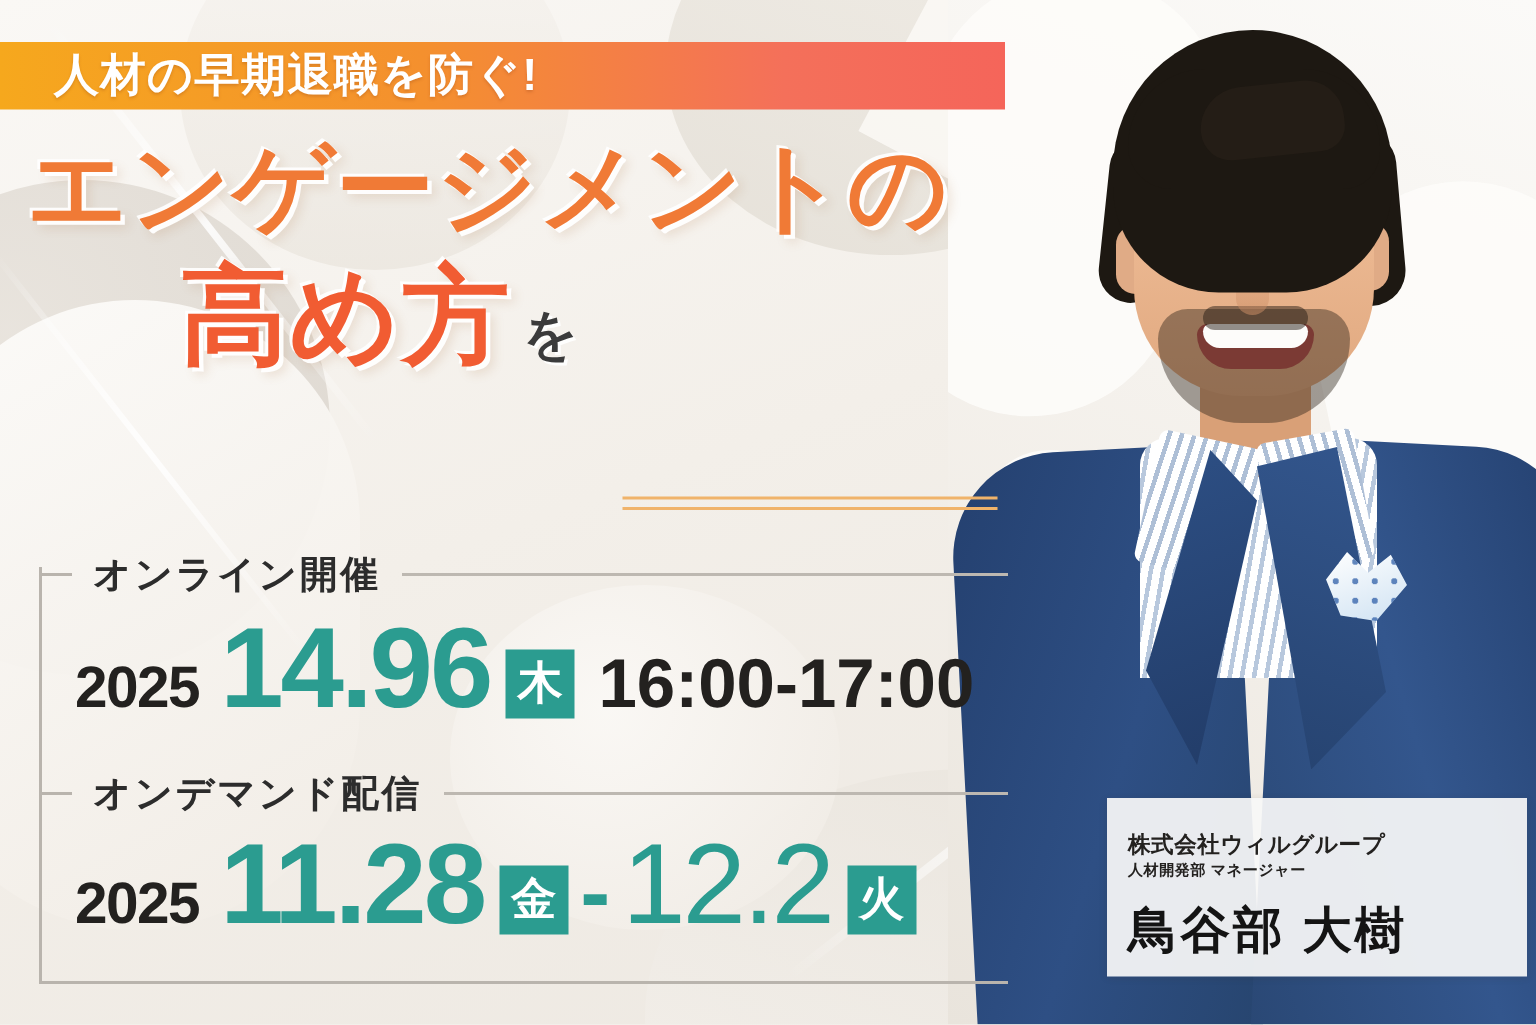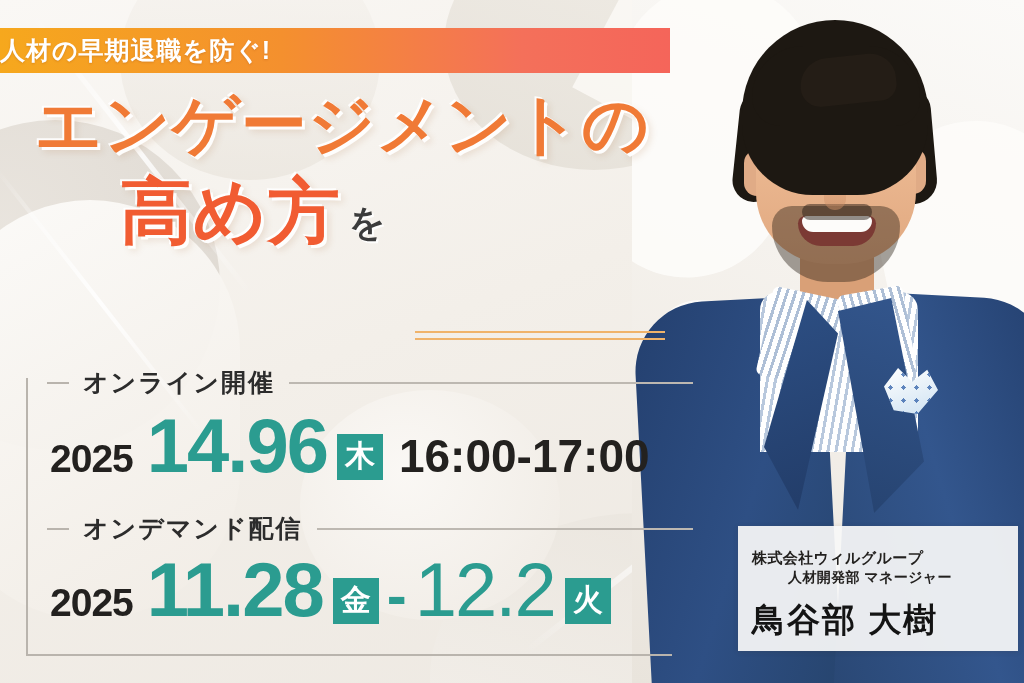--- a/index.html
+++ b/index.html
@@ -115,34 +115,34 @@
     opacity:.75;
     clip-path:polygon(0 40%,26% 0,52% 30%,80% 4%,100% 48%,62% 100%,18% 92%);}
 
   
   #ribbon{
     position:absolute;left:0;top:28px;width:670px;height:45px;
     background:linear-gradient(90deg,#f6a81d 0%,#f4902e 42%,#f4705a 78%,#f5655a 100%);
     display:flex;align-items:center;
   }
   #ribbon .txt{
-    color:#ffffff;font-size:25px;font-weight:700;letter-spacing:1px;
-    white-space:nowrap;
+    color:#ffffff;font-size:30px;font-weight:700;letter-spacing:1px;
+    margin-left:36px;white-space:nowrap;
     text-shadow:0 1px 2px rgba(140,60,20,.25);
   }
 
   
   #headline{position:absolute;left:0;top:84px;width:700px;}
   .hl1{
     margin-left:24px;color:#ef7f3e;font-size:35px;font-weight:900;
     letter-spacing:2px;line-height:1.25;white-space:nowrap;
     text-shadow:2px 2px 0 #ffffff,-1px -1px 0 #ffffff;
   }
   .hl2{
-    margin-left:35px;margin-top:6px;color:#f07a36;font-size:66px;font-weight:900;
+    margin-left:18px;margin-top:6px;color:#f07a36;font-size:66px;font-weight:900;
     letter-spacing:1px;line-height:1.05;white-space:nowrap;
     text-shadow:3px 3px 0 rgba(255,255,255,.95),-2px -2px 0 rgba(255,255,255,.9),
                 5px 5px 7px rgba(170,110,60,.18);
   }
   .hl3{
     margin-left:120px;margin-top:4px;display:flex;align-items:flex-end;
     white-space:nowrap;
   }
   .hl3 .big{
     color:#f15c32;font-size:72px;font-weight:900;line-height:1;letter-spacing:1px;
@@ -160,21 +160,21 @@
     line-height:1;letter-spacing:1px;
     text-shadow:2px 2px 0 rgba(255,255,255,.9),-1px -1px 0 rgba(255,255,255,.85);
   }
   #hl-underline{
     position:absolute;left:415px;top:331px;width:250px;height:9px;
   }
   #hl-underline i{display:block;height:2px;background:#f0b36a;}
   #hl-underline i:last-child{margin-top:5px;}
 
   
-  #schedule{position:absolute;left:26px;top:378px;width:646px;height:278px;padding-left:21px;}
+  #schedule{position:absolute;left:26px;top:378px;width:646px;height:278px;}
   .frame-v{position:absolute;left:0;top:0;width:2px;height:278px;background:#b9b4ad;}
   .frame-b{position:absolute;left:0;bottom:0;width:646px;height:2px;background:#b9b4ad;}
   .lbl-row{position:absolute;display:flex;align-items:center;width:646px;}
   .lbl-row .stub{width:22px;height:2px;background:#b9b4ad;flex:none;}
   .lbl-row .lbl{
     color:#2c2c2c;font-size:25px;font-weight:700;letter-spacing:2px;
     margin:0 14px;white-space:nowrap;
   }
   .lbl-row .rule{flex:1;height:2px;background:#bdb8b1;}
   .row-on{top:-12px;}
@@ -196,21 +196,21 @@
   .dash{color:#2b9c90;font-size:60px;font-weight:700;margin:0 8px;}
 
   
   #speaker{
     position:absolute;right:6px;bottom:32px;width:252px;
     background:rgba(247,247,248,.93);
     padding:9px 14px 12px 14px;
     box-shadow:0 1px 5px rgba(60,50,40,.18);
   }
   #speaker .org{color:#23211f;font-size:15px;font-weight:700;line-height:1.4;letter-spacing:.4px;white-space:nowrap;margin-top:12px;}
-  #speaker .dept{color:#23211f;font-size:14px;font-weight:700;line-height:1.4;letter-spacing:.4px;white-space:nowrap;margin-left:36px;}
+  #speaker .dept{color:#23211f;font-size:10px;font-weight:700;line-height:1.4;letter-spacing:.4px;white-space:nowrap;}
   #speaker .name{color:#141414;font-size:33px;font-weight:700;line-height:1.15;letter-spacing:2px;margin-top:13px;white-space:nowrap;}
 </style>
 </head>
 <body>
 
 <div id="banner">
 
   <div class="bg-layer">
     <div class="blob b1"></div>
     <div class="blob b2"></div>

